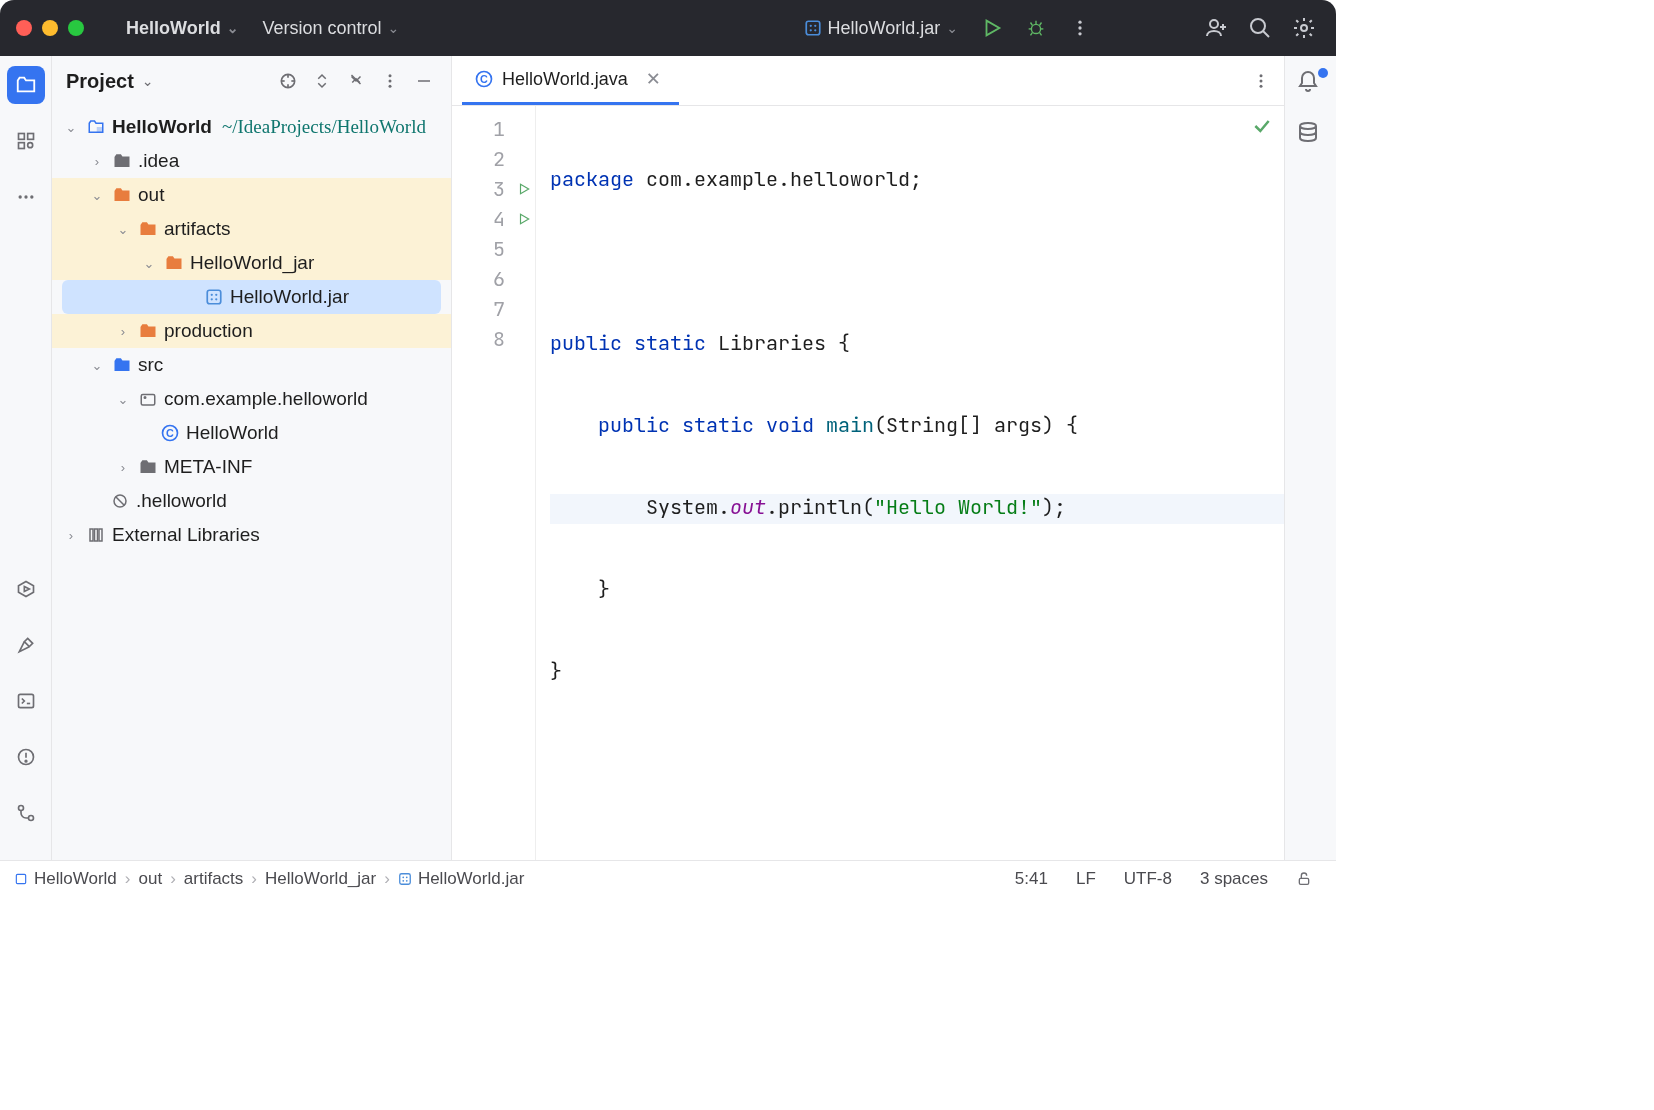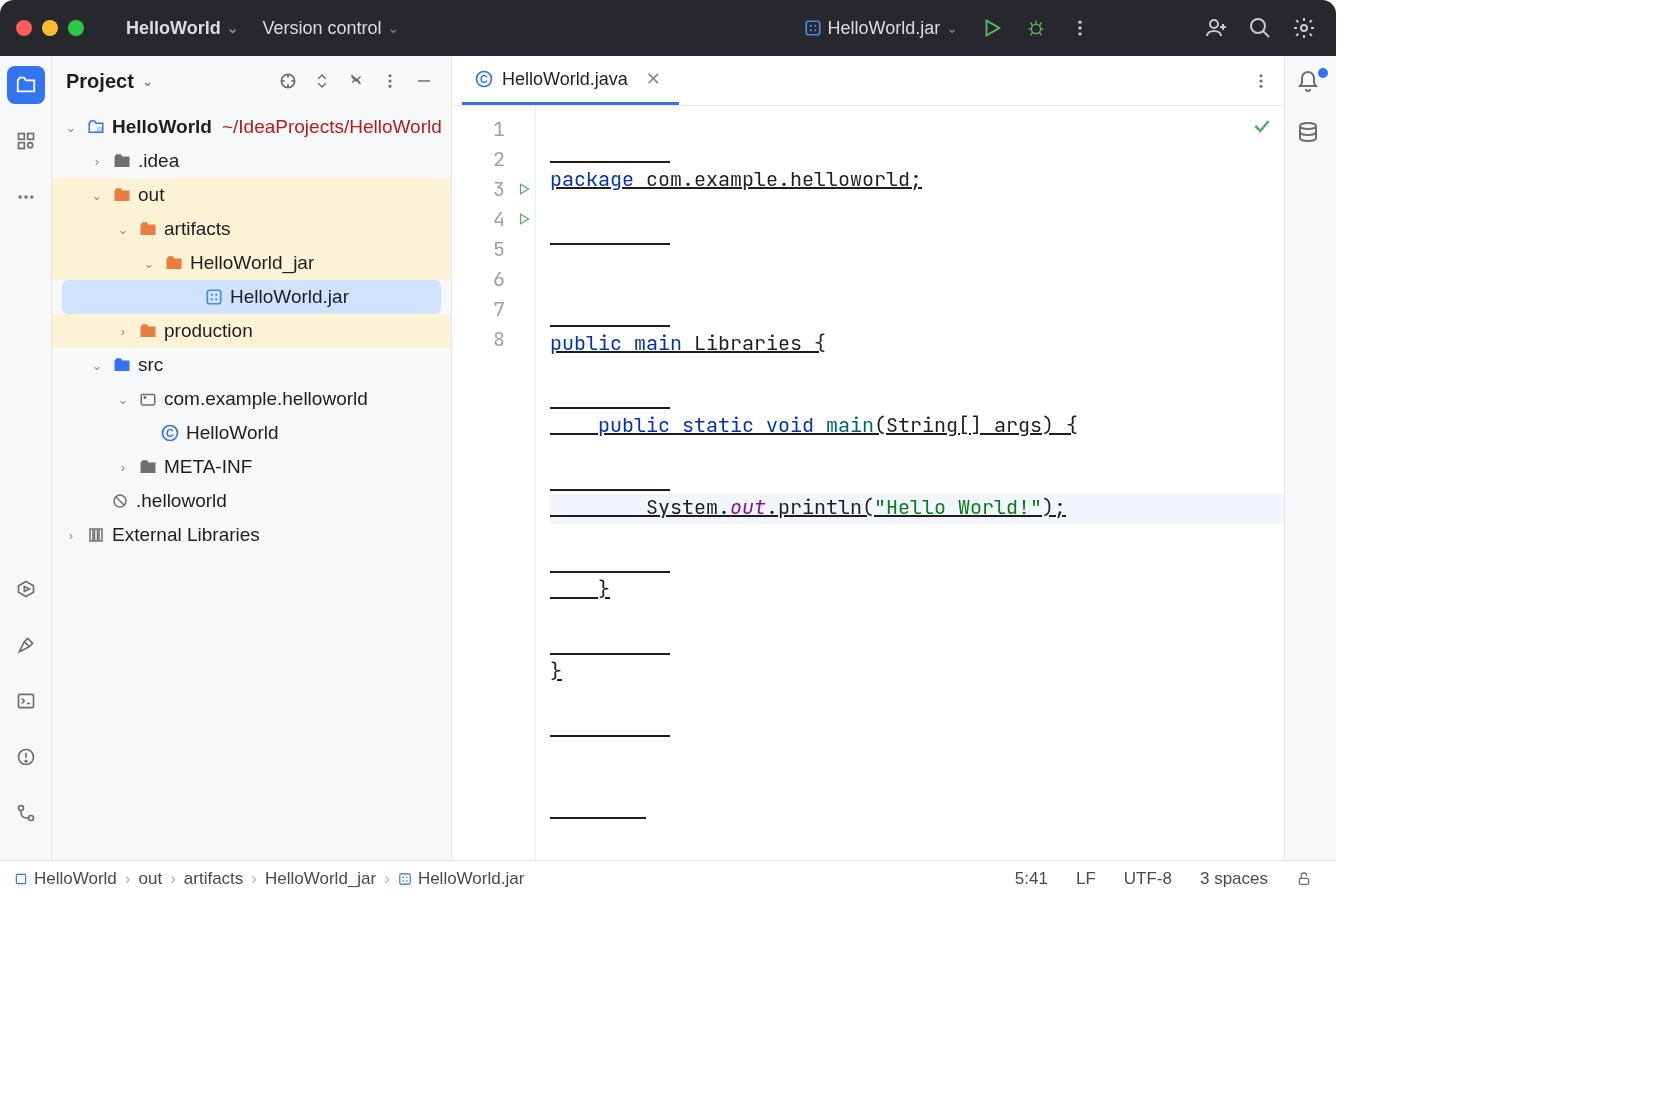--- a/index.html
+++ b/index.html
@@ -33,32 +33,32 @@
 .trow { height: 34px; display: flex; align-items: center; gap: 6px; padding-left: 10px; cursor: pointer; font-size: 19px; }
 .trow.highlight { background: #fcf2d6; }
 .trow.selected { background: #cfe3ff; border-radius: 6px; margin: 0 10px; padding-left: 0; }
 .arrow { width: 18px; text-align: center; color: #8a8c93; font-size: 13px; }
 .ticon { width: 20px; height: 20px; display: flex; align-items: center; justify-content: center; }
 .folder svg { fill: #6e6e73; }
 .folder.orange svg { fill: #e87d3e; }
 .folder.blue svg { fill: #3574f0; }
 .tlabel { white-space: nowrap; }
 .tlabel.bold { font-weight: 600; }
-.tpath { color: #b91c1c; margin-left: 4px; }
+.tpath { color: #0f766e; margin-left: 4px; font-family: Liberation Serif, serif; }
 .editor-area { flex: 1; display: flex; background: #fff; }
 .editor-col { flex: 1; display: flex; flex-direction: column; }
 .tabs { height: 50px; display: flex; align-items: center; border-bottom: 1px solid #e6e6e8; padding-left: 10px; }
 .tab { height: 100%; display: flex; align-items: center; gap: 8px; padding: 0 12px; border-bottom: 3px solid #3574f0; }
 .tab-close { color: #8a8c93; cursor: pointer; padding: 0 6px; margin-left: 4px; }
 .tabs .sb-hspacer { flex: 1; }
 .code { flex: 1; display: flex; font-family: "JetBrains Mono", Menlo, Consolas, monospace; font-size: 20px; position: relative; }
 .gutter { width: 84px; text-align: right; color: #a0a1a7; padding-top: 8px; border-right: 1px solid #eee; }
 .gline { height: 30px; padding-right: 30px; position: relative; display: flex; justify-content: flex-end; align-items: center; }
 .run-gutter { position: absolute; right: 4px; color: #59a869; }
-.codebody { flex: 1; padding: 8px 0 0 14px; white-space: pre; text-decoration: underline; }
+.codebody { flex: 1; padding: 8px 0 0 14px; white-space: pre; }
 .cline { height: 30px; }
 .cline.hl { background: #f2f6fc; }
 .kw { color: #0033b3; }
 .pkg { color: #1e1e1e; }
 .cls { color: #1e1e1e; }
 .out { color: #871094; font-style: italic; }
 .str { color: #067d17; }
 .check { position: absolute; top: 10px; right: 12px; color: #59a869; }
 .rightbar { width: 52px; background: #f7f8fa; border-left: 1px solid #e6e6e8; display: flex; flex-direction: column; align-items: center; padding-top: 14px; gap: 20px; }
 .rb-icon { width: 30px; height: 30px; color: #6e6e73; cursor: pointer; position: relative; }
@@ -413,21 +413,21 @@
                 </svg>
               </span></div>
           <div class="gline">5</div>
           <div class="gline">6</div>
           <div class="gline">7</div>
           <div class="gline">8</div>
         </div>
         <div class="codebody">
           <div class="cline"><span class="kw">package </span><span class="pkg">com.example.helloworld;</span></div>
           <div class="cline"></div>
-          <div class="cline"><span class="kw">public main </span><span class="cls">Libraries {</span></div>
+          <div class="cline"><span class="kw">public static </span><span class="cls">Libraries {</span></div>
           <div class="cline">    <span class="kw">public static void </span><span style="color:#00627a">main</span><span>(String[] args) {</span></div>
           <div class="cline hl">        <span>System.</span><span class="out">out</span><span>.println(</span><span class="str">"Hello World!"</span><span>);</span></div>
           <div class="cline">    }</div>
           <div class="cline">}</div>
           <div class="cline"></div>
         </div>
         <div class="check">
             <svg width="20" height="20" viewBox="0 0 24 24" fill="none" stroke="#59a869" stroke-width="3">
               <polyline points="4,12 10,18 20,6"></polyline>
             </svg>

